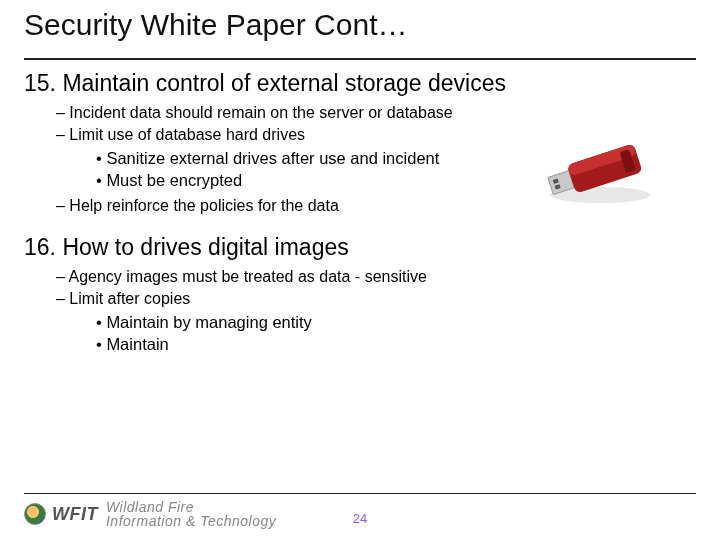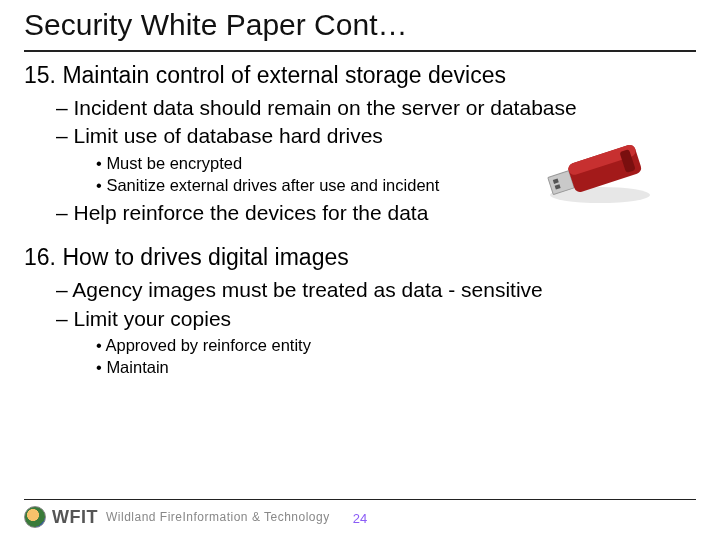--- a/index.html
+++ b/index.html
@@ -12,37 +12,37 @@
     position: relative;
     overflow: hidden;
   }
   .slide {
     padding: 8px 24px 0 24px;
   }
   .title {
     font-size: 30px;
     font-weight: 400;
     color: #111;
-    padding-bottom: 8px;
+    padding-bottom: 16px;
     border-bottom: 2px solid #222;
     margin-bottom: 10px;
   }
   .item {
     margin-bottom: 18px;
   }
   .item-head {
     font-size: 23px;
     font-weight: 400;
     margin-bottom: 6px;
   }
   .sub-list {
     margin-left: 32px;
   }
   .sub-item {
-    font-size: 21px;
+    font-size: 16px;
     line-height: 1.25;
     margin-bottom: 2px;
   }
   .sub-item::before {
     content: "– ";
   }
   .bullet-list {
     margin-left: 40px;
     margin-top: 2px;
     margin-bottom: 4px;
@@ -68,38 +68,39 @@
     bottom: 12px;
   }
   .footer-rule {
     border-top: 1.5px solid #222;
     margin-bottom: 6px;
   }
   .footer-content {
     display: flex;
     align-items: center;
     gap: 6px;
+    font-style: italic;
   }
   .logo-circle {
     width: 22px;
     height: 22px;
     border-radius: 50%;
     background: radial-gradient(circle at 40% 40%, #f6c26b 0 35%, #3a7b3a 36% 70%, #2b5aa0 71% 100%);
     border: 1px solid #888;
   }
   .wfit {
     font-size: 18px;
     font-weight: 700;
     letter-spacing: 0.5px;
     color: #555;
   }
   .wfit-sub {
     display: flex;
-    flex-direction: row;
-    font-size: 12px;
+    flex-direction: column;
+    font-size: 14px;
     line-height: 1.0;
     color: #888;
     letter-spacing: 0.5px;
     margin-left: 2px;
   }
   .pagenum {
     position: absolute;
     left: 50%;
     transform: translateX(-50%);
     bottom: 14px;
@@ -115,37 +116,37 @@
 
   <div class="item">
     <div class="item-head">
       <span>15.</span>
       <span>Maintain control of external storage devices</span>
     </div>
     <div class="sub-list">
       <div class="sub-item"><span>Incident data should remain on the server or database</span></div>
       <div class="sub-item"><span>Limit use of database hard drives</span></div>
       <div class="bullet-list">
+        <div class="bullet-item"><span>Sanitize external drives after use and incident</span></div>
         <div class="bullet-item"><span>Must be encrypted</span></div>
-        <div class="bullet-item"><span>Sanitize external drives after use and incident</span></div>
       </div>
-      <div class="sub-item"><span>Help reinforce the devices for the data</span></div>
+      <div class="sub-item"><span>Help reinforce the policies for the data</span></div>
     </div>
   </div>
 
   <div class="item">
     <div class="item-head">
       <span>16.</span>
       <span>How to drives digital images</span>
     </div>
     <div class="sub-list">
       <div class="sub-item"><span>Agency images must be treated as data - sensitive</span></div>
-      <div class="sub-item"><span>Limit your copies</span></div>
+      <div class="sub-item"><span>Limit after copies</span></div>
       <div class="bullet-list">
-        <div class="bullet-item"><span>Approved by reinforce entity</span></div>
+        <div class="bullet-item"><span>Maintain by managing entity</span></div>
         <div class="bullet-item"><span>Maintain</span></div>
       </div>
     </div>
   </div>
 </div>
 
 <svg class="usb" viewBox="0 0 120 70">
   <ellipse cx="60" cy="60" rx="50" ry="8" fill="#00000018"></ellipse>
   <g transform="rotate(-18 60 35)">
     <rect x="8" y="26" width="22" height="18" rx="1" fill="#c9c9c9" stroke="#999"></rect>

